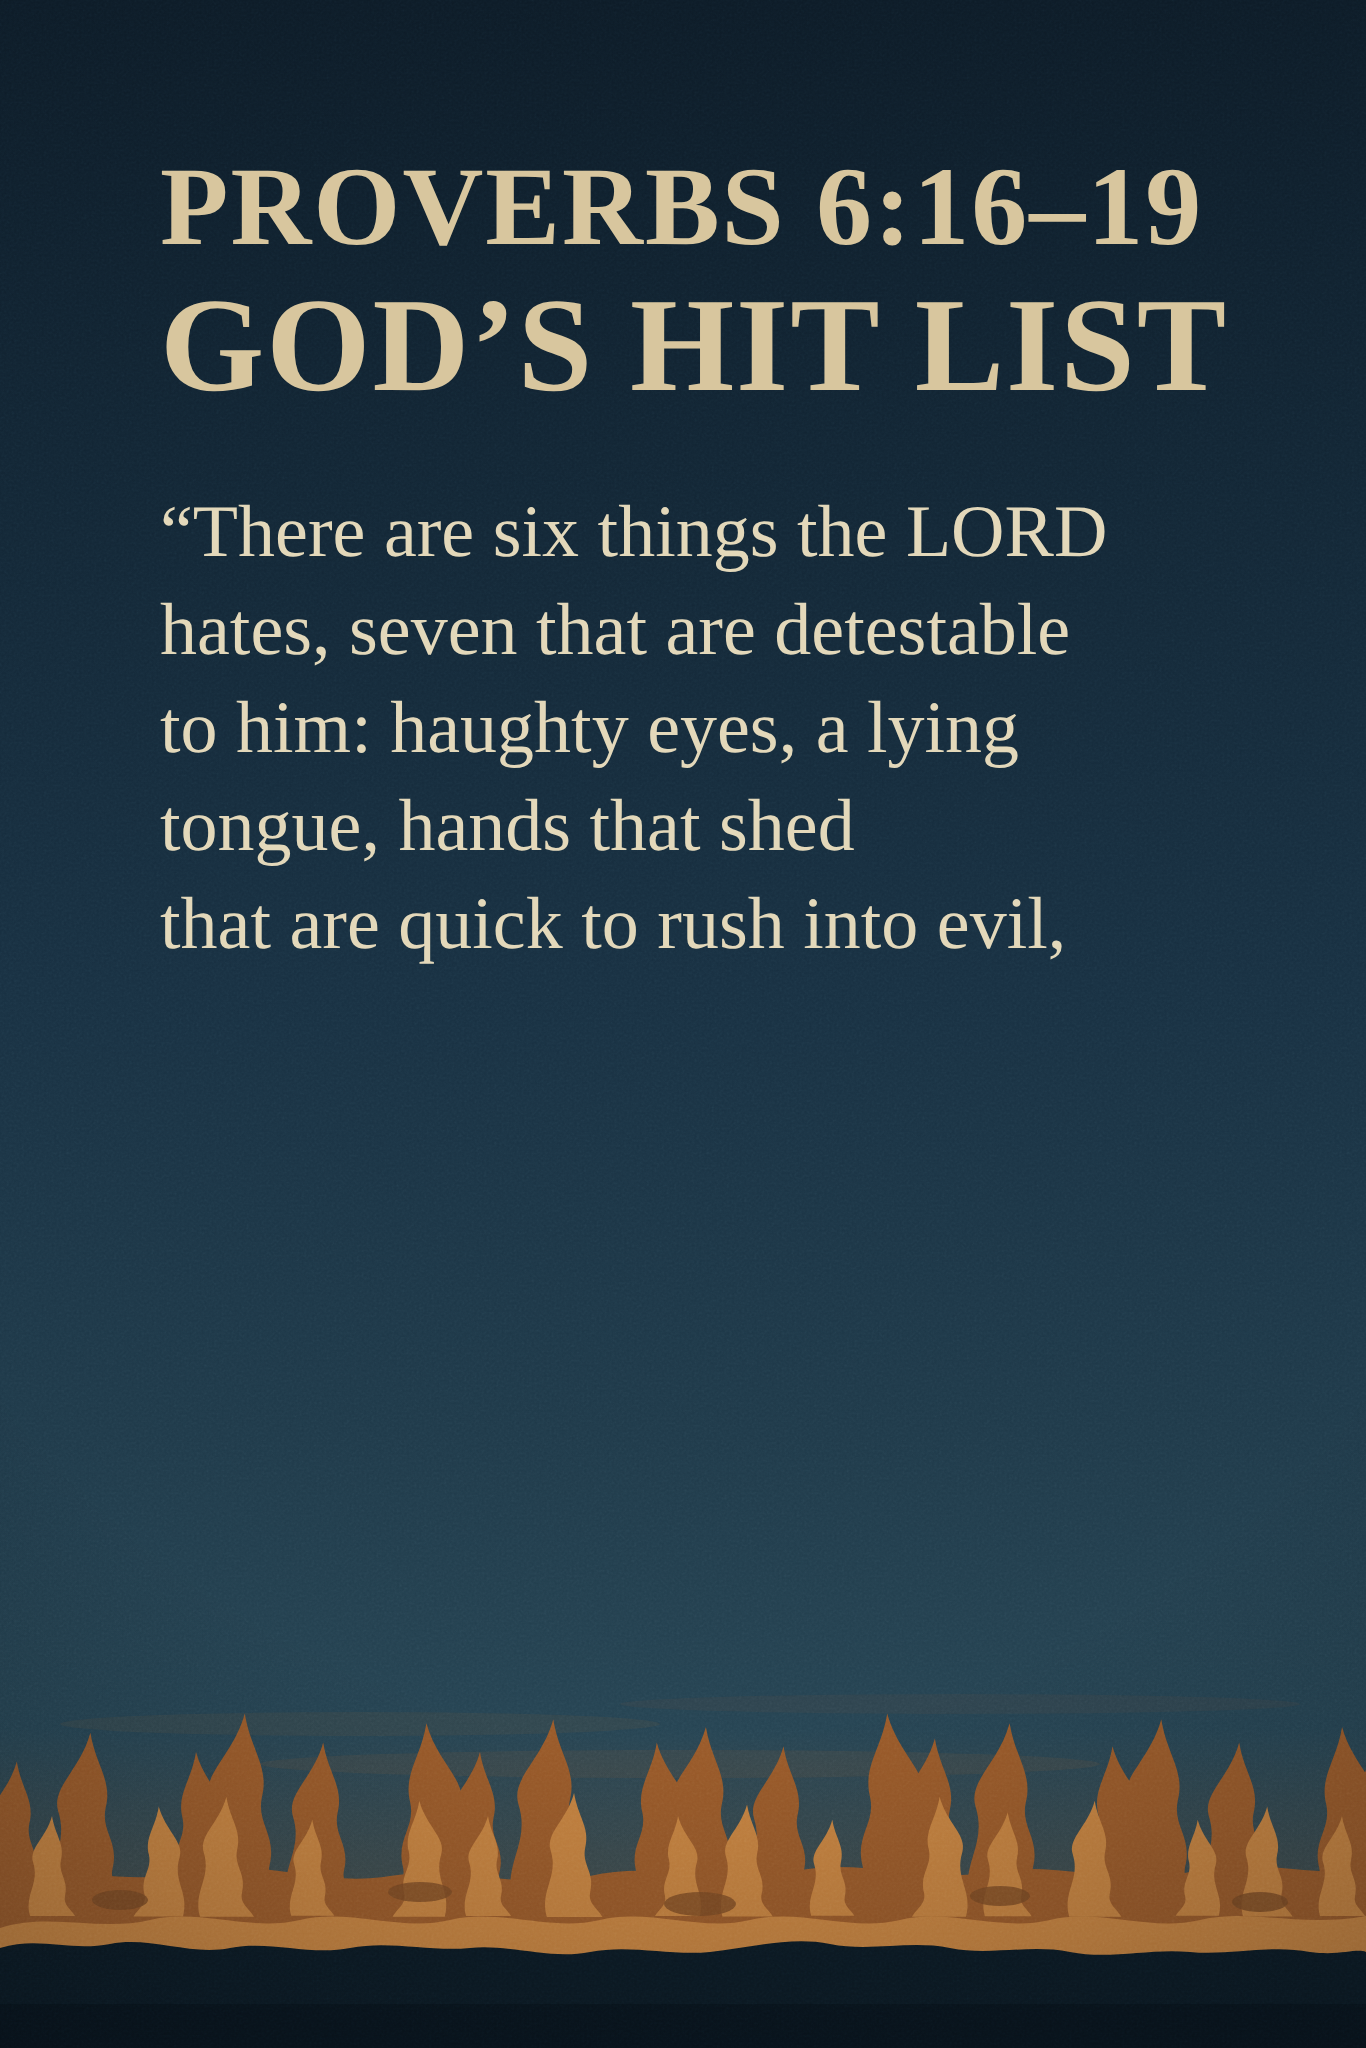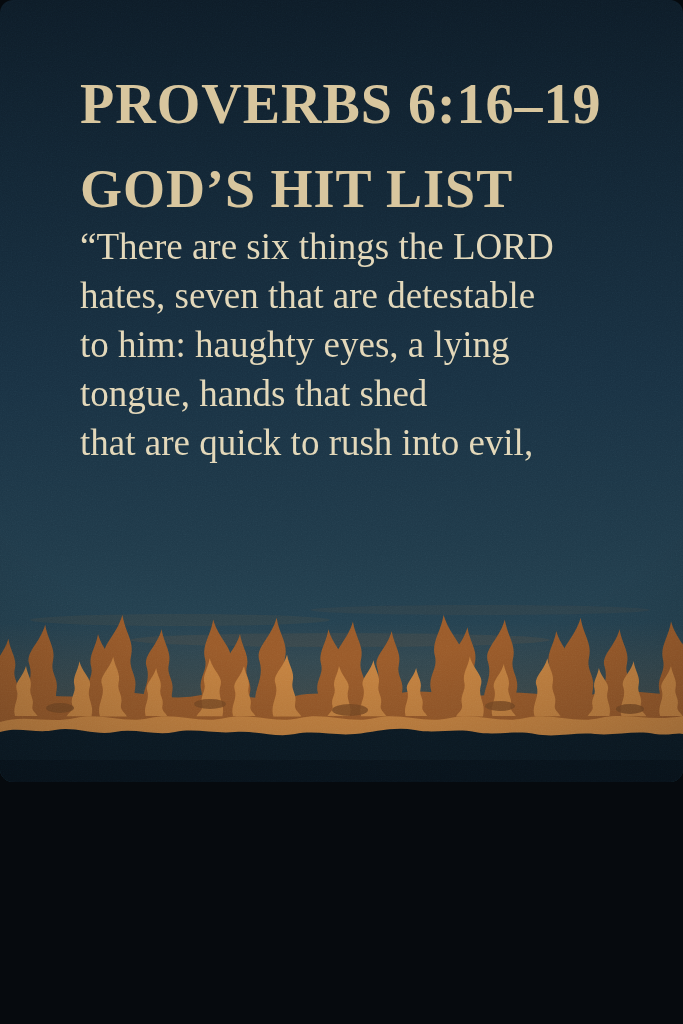--- a/index.html
+++ b/index.html
@@ -1,21 +1,20 @@
 <!DOCTYPE html>
 <html><head>
 <meta charset="utf-8">
 <style>
   html,body{margin:0;padding:0;background:#060a0e;}
   .poster{
     position:relative;
-    width:683px;height:782px;
+    width:683px;height:1024px;
     overflow:hidden;
     font-family:"Liberation Serif","DejaVu Serif",serif;
-    border-radius:13px;
   }
   .bg{
     position:absolute;inset:0;
     background:linear-gradient(180deg,
       #0d1b27 0%, #122534 22%, #183042 48%,
       #1f3a4a 70%, #264453 85%, #2b4855 100%);
   }
   .vignette{
     position:absolute;inset:0;
     background:radial-gradient(120% 90% at 50% 35%,
@@ -33,25 +32,26 @@
   .content{
     position:absolute;top:0;left:80px;right:38px;
     color:#d8c69e;
   }
   .reference{
     margin:76px 0 0;
     font-size:56px;line-height:56px;font-weight:700;
     letter-spacing:1px;color:#d8c69e;
   }
   .title{
-    margin:24px 0 0;
-    font-size:54px;line-height:66px;font-weight:700;
+    margin:8px 0 0;
+    font-size:67px;line-height:66px;font-weight:700;
     letter-spacing:1px;color:#d8c69e;font-family:Liberation Serif, serif;
   }
   .verse{
+    margin-top:36px;
     font-size:37px;line-height:49px;
     color:#e3d8ba;
   }
   .verse-line{white-space:nowrap;}
 </style>
 </head>
 <body>
 
 <div class="poster">
 

